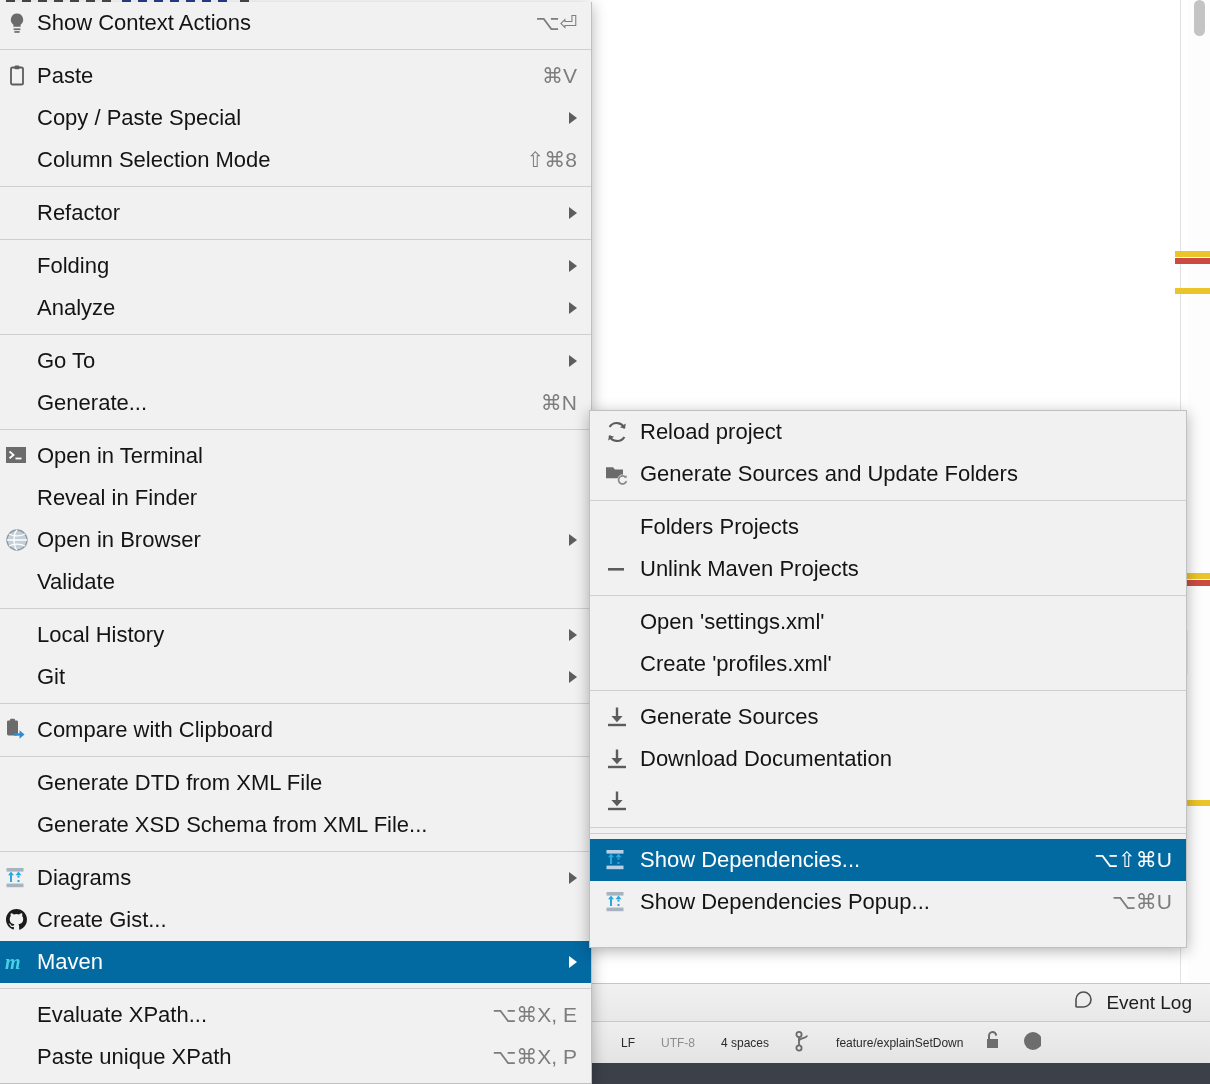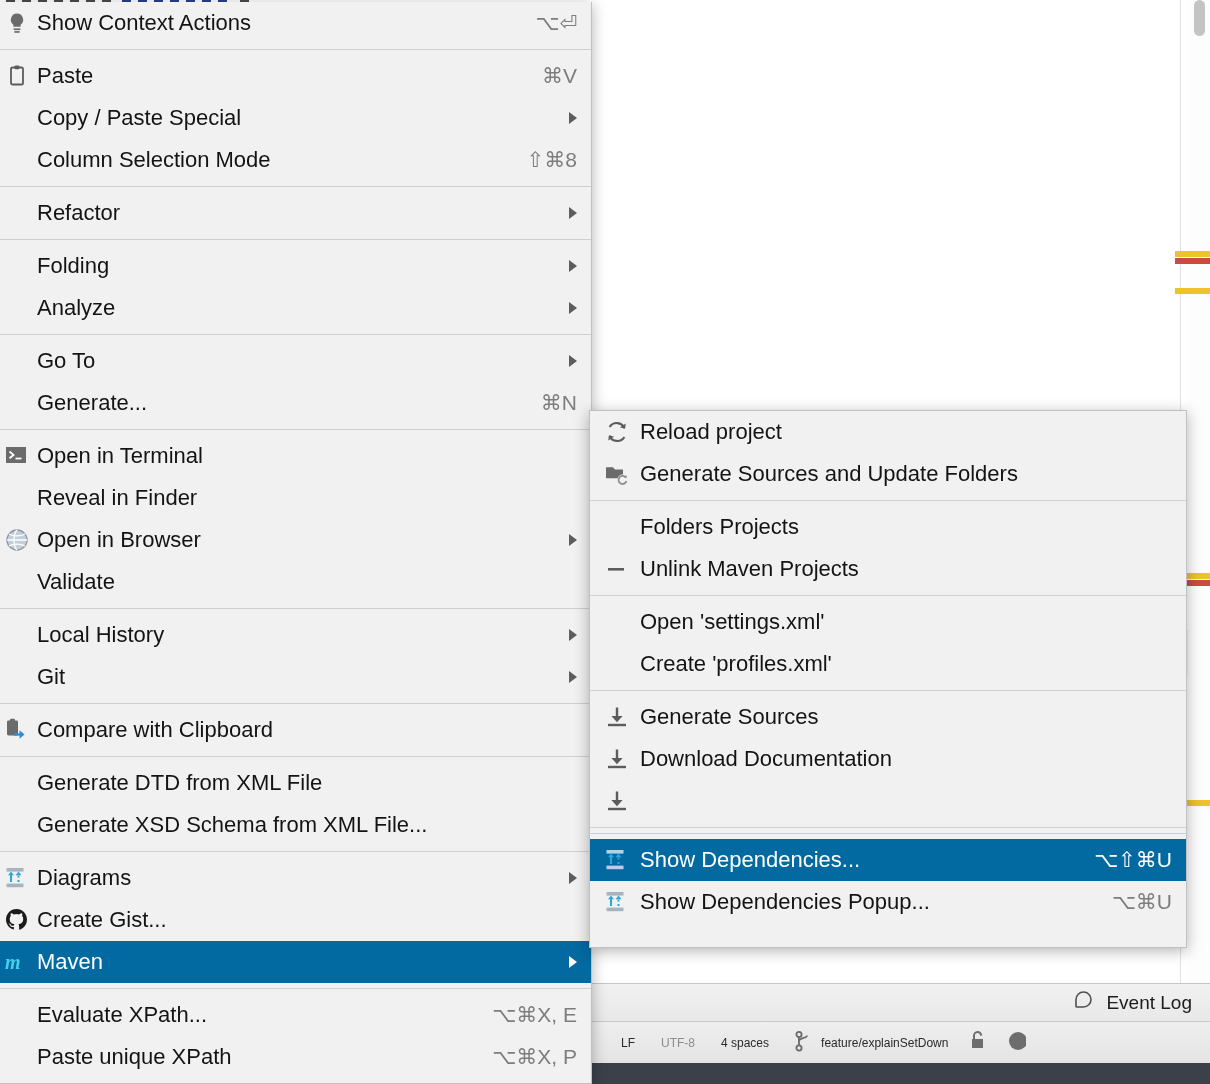--- a/index.html
+++ b/index.html
@@ -127,21 +127,21 @@
       </svg>
     </span>
     <span>Event Log</span>
   </div>
 </div>
 
 <div id="statusbar">
   <span class="sb-item">LF</span>
   <span class="sb-item dim">UTF-8</span>
   <span class="sb-item">4 spaces</span>
-  <span class="sb-item" style="display:flex;align-items:center;gap:9px;">
+  <span class="sb-item" style="display:flex;align-items:center;gap:24px;">
     <span>
       <svg width="17" height="22" viewBox="0 0 17 22">
         <circle cx="4" cy="4.5" r="2.6" fill="none" stroke="#6a6a6a" stroke-width="1.8"></circle>
         <circle cx="4" cy="18" r="2.6" fill="none" stroke="#6a6a6a" stroke-width="1.8"></circle>
         <path d="M4 7.2v8" stroke="#6a6a6a" stroke-width="1.8" fill="none"></path>
         <path d="M4 11c0-3 8-2.6 8-5.6" stroke="#6a6a6a" stroke-width="1.8" fill="none"></path>
       </svg>
     </span>
     <span>feature/explainSetDown</span>
   </span>

